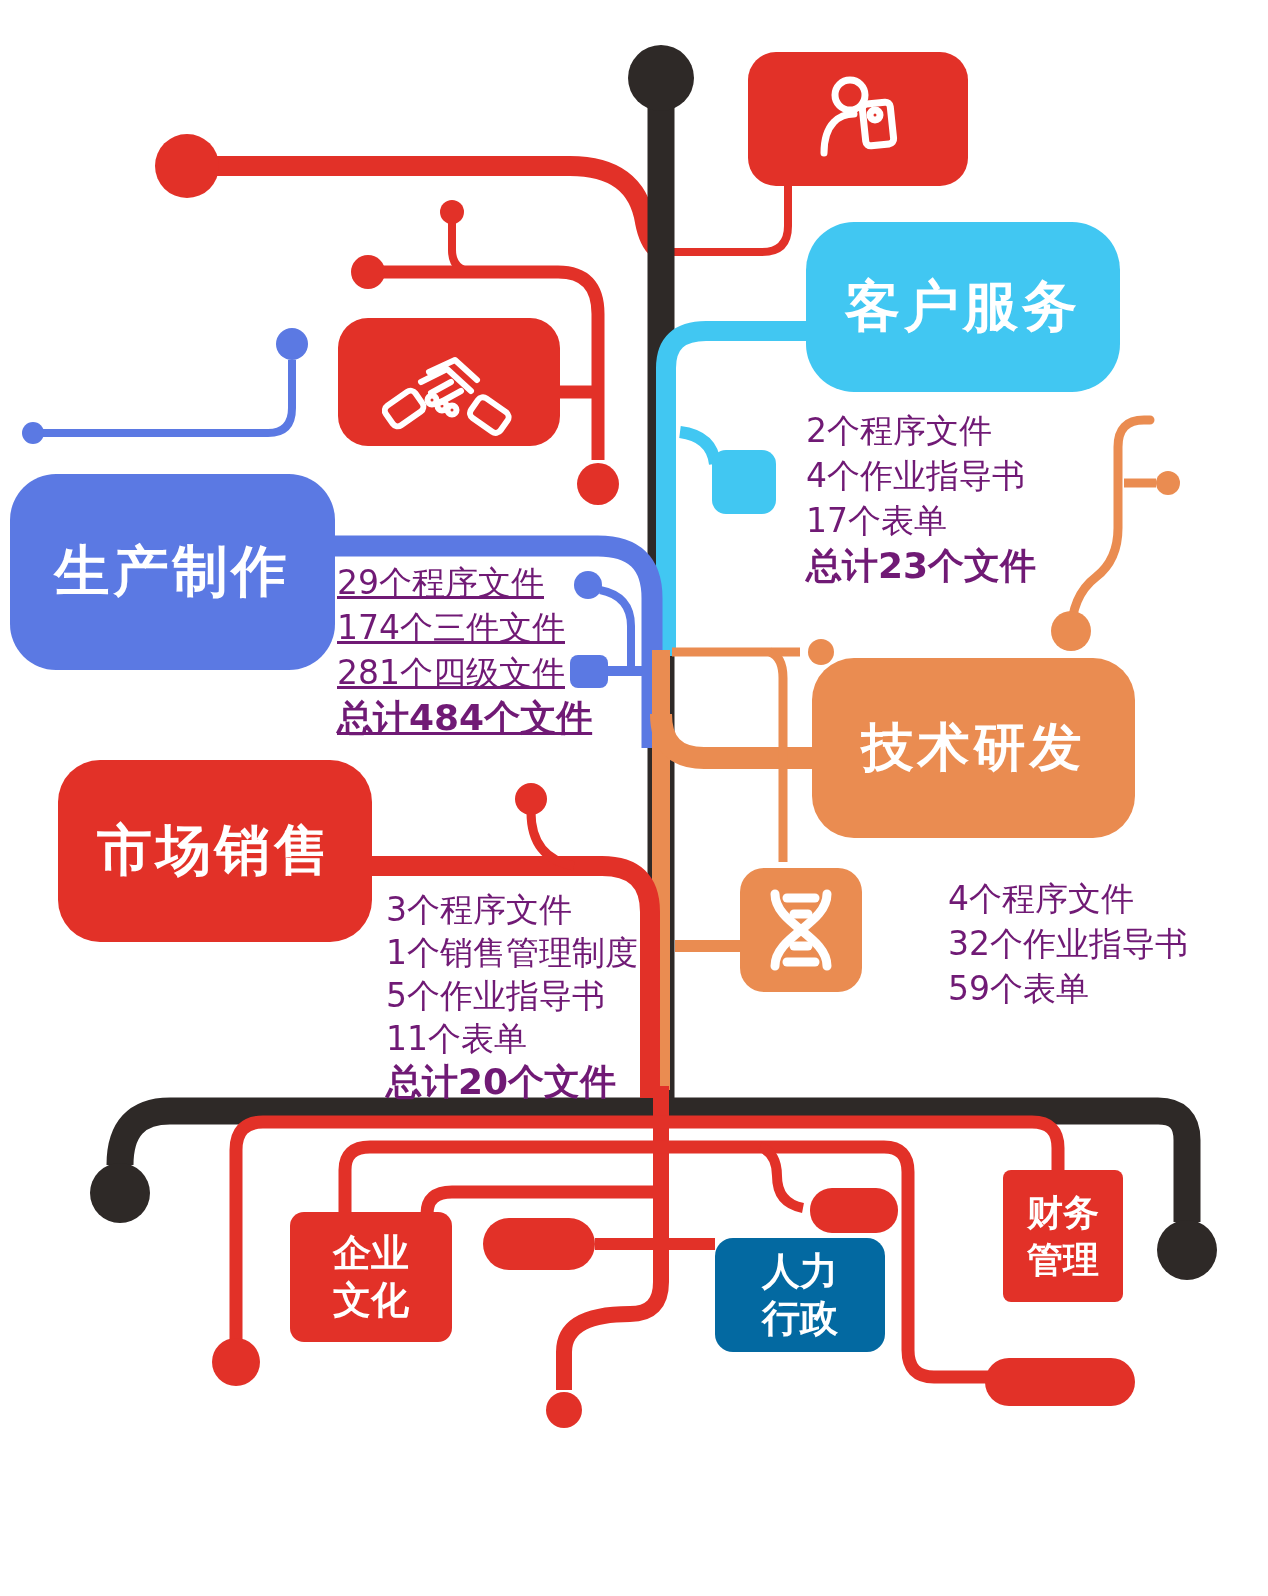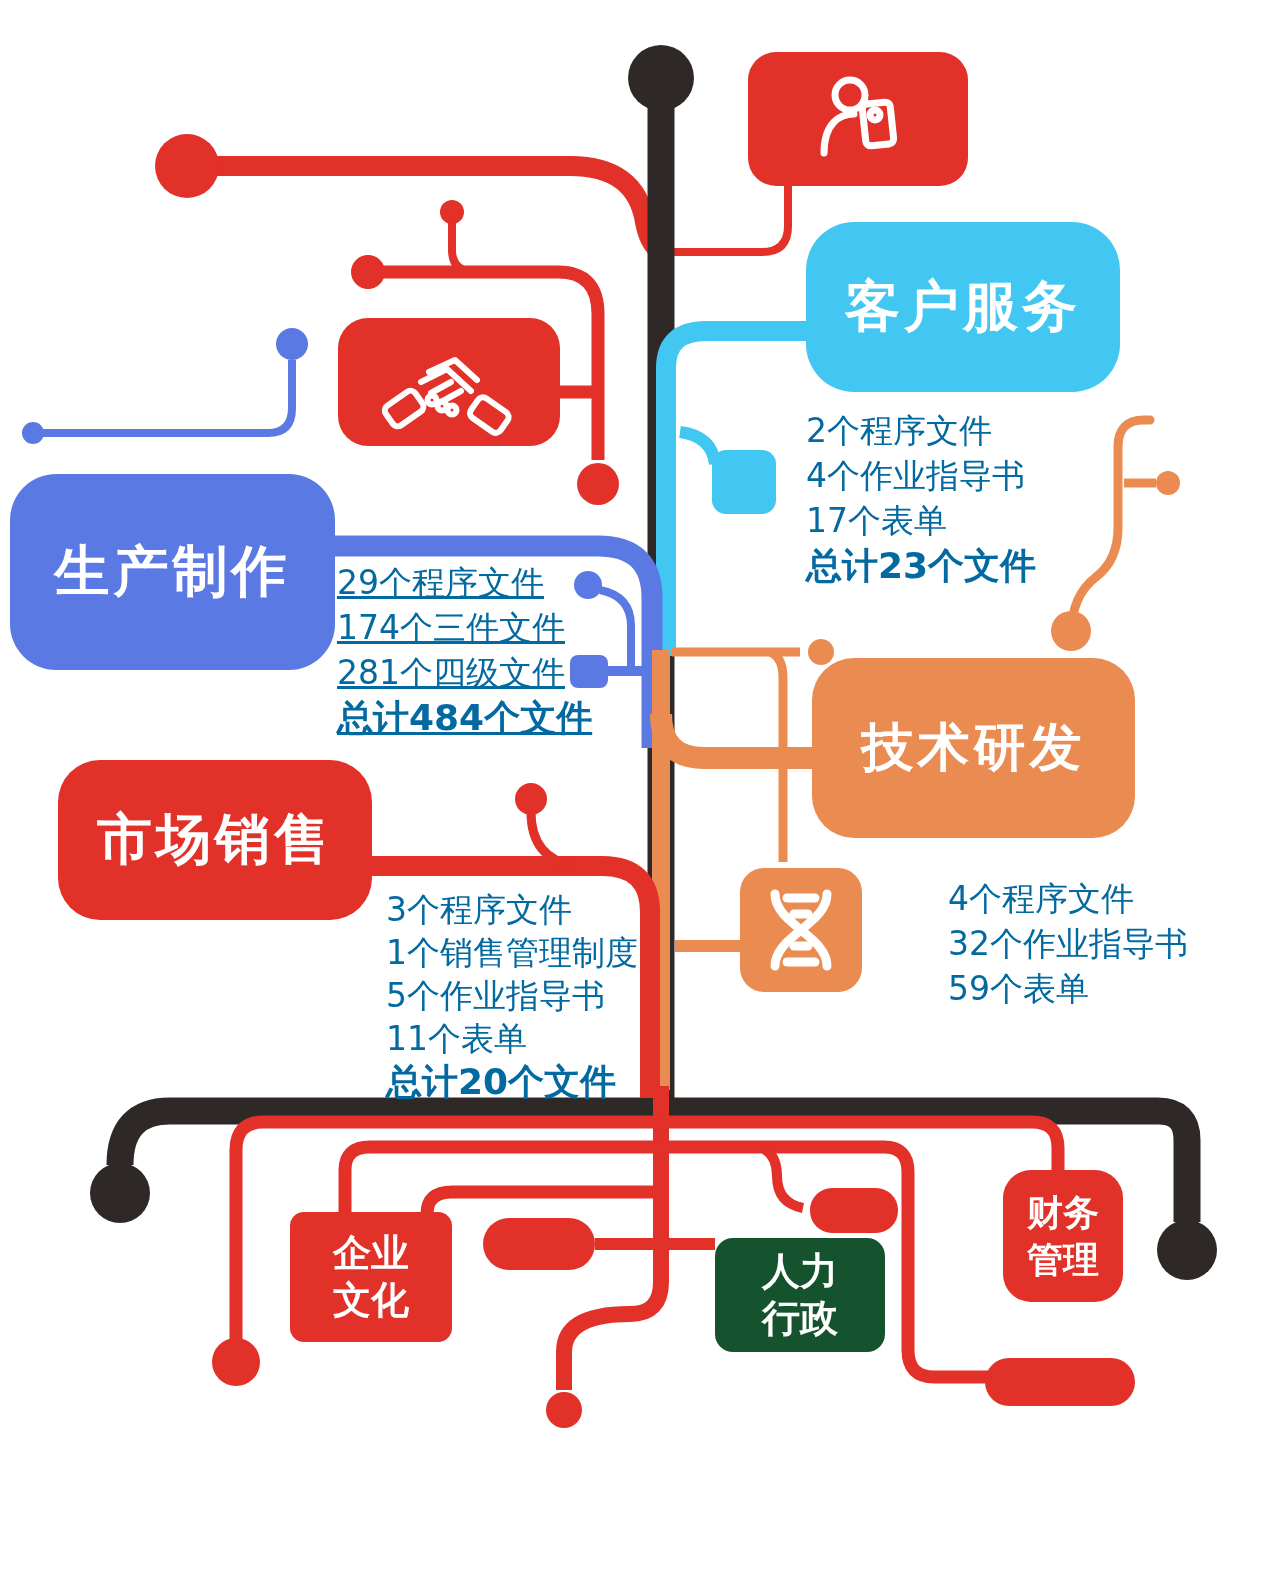--- a/index.html
+++ b/index.html
@@ -2,21 +2,21 @@
 <html><head>
 <meta charset="utf-8">
 <style>
   html,body{margin:0;padding:0;background:#ffffff;}
   .canvas{position:relative;width:1268px;height:1596px;background:#fff;overflow:hidden;
           font-family:"DejaVu Sans","Liberation Sans",sans-serif;padding-left:16px;}
   .layer{position:absolute;left:0;top:0;}
   .node{position:absolute;display:flex;align-items:center;justify-content:center;
         color:#fff;font-weight:700;text-align:center;}
   .node .lbl{white-space:pre-line;}
-  .stats{position:absolute;color:#0369a1;font-size:33px;line-height:45px;white-space:nowrap;}
+  .stats{position:absolute;color:#701a75;font-size:33px;line-height:45px;white-space:nowrap;}
   .stats .total{font-weight:700;font-size:36px;}
   .big{font-size:55px;letter-spacing:4px;}
   .small{font-size:38px;line-height:47px;}
 </style>
 </head>
 <body>
 
 <div class="canvas">
 
   <svg class="layer" width="1268" height="1596" viewBox="0 0 1268 1596">
@@ -171,39 +171,39 @@
         <path d="M -26,-36 C -26,-6 26,6 26,36"></path>
         <path d="M 26,-36 C 26,-6 -26,6 -26,36"></path>
         <path d="M -14,-32 h 28"></path>
         <path d="M -7,-16 h 14"></path>
         <path d="M -7,16 h 14"></path>
         <path d="M -14,32 h 28"></path>
       </g>
     </svg>
   </div>
 
-  <div class="node big" style="left:58px;top:760px;width:314px;height:160px;border-radius:42px;background:#e23128;">
+  <div class="node big" style="left:58px;top:760px;width:314px;height:182px;border-radius:42px;background:#e23128;">
     <span class="lbl">市场销售</span>
   </div>
   <div class="stats" style="left:386px;top:888px;line-height:43px;">
     <div>3个程序文件</div>
     <div>1个销售管理制度</div>
     <div>5个作业指导书</div>
     <div>11个表单</div>
     <div class="total">总计20个文件</div>
   </div>
 
   <div class="node small" style="left:290px;top:1212px;width:162px;height:130px;border-radius:14px;background:#e23128;">
     <span class="lbl">企业
 文化</span>
   </div>
 
-  <div class="node small" style="left:715px;top:1238px;width:170px;height:114px;border-radius:18px;background:#14532d;">
+  <div class="node small" style="left:715px;top:1238px;width:170px;height:114px;border-radius:18px;background:#0369a1;">
     <span class="lbl">人力
 行政</span>
   </div>
 
-  <div class="node small" style="left:1003px;top:1170px;width:120px;height:132px;border-radius:28px;background:#e23128;font-size:36px;">
+  <div class="node small" style="left:1003px;top:1170px;width:120px;height:132px;border-radius:8px;background:#e23128;font-size:36px;">
     <span class="lbl">财务
 管理</span>
   </div>
 
 </div>
 
 </body></html>

